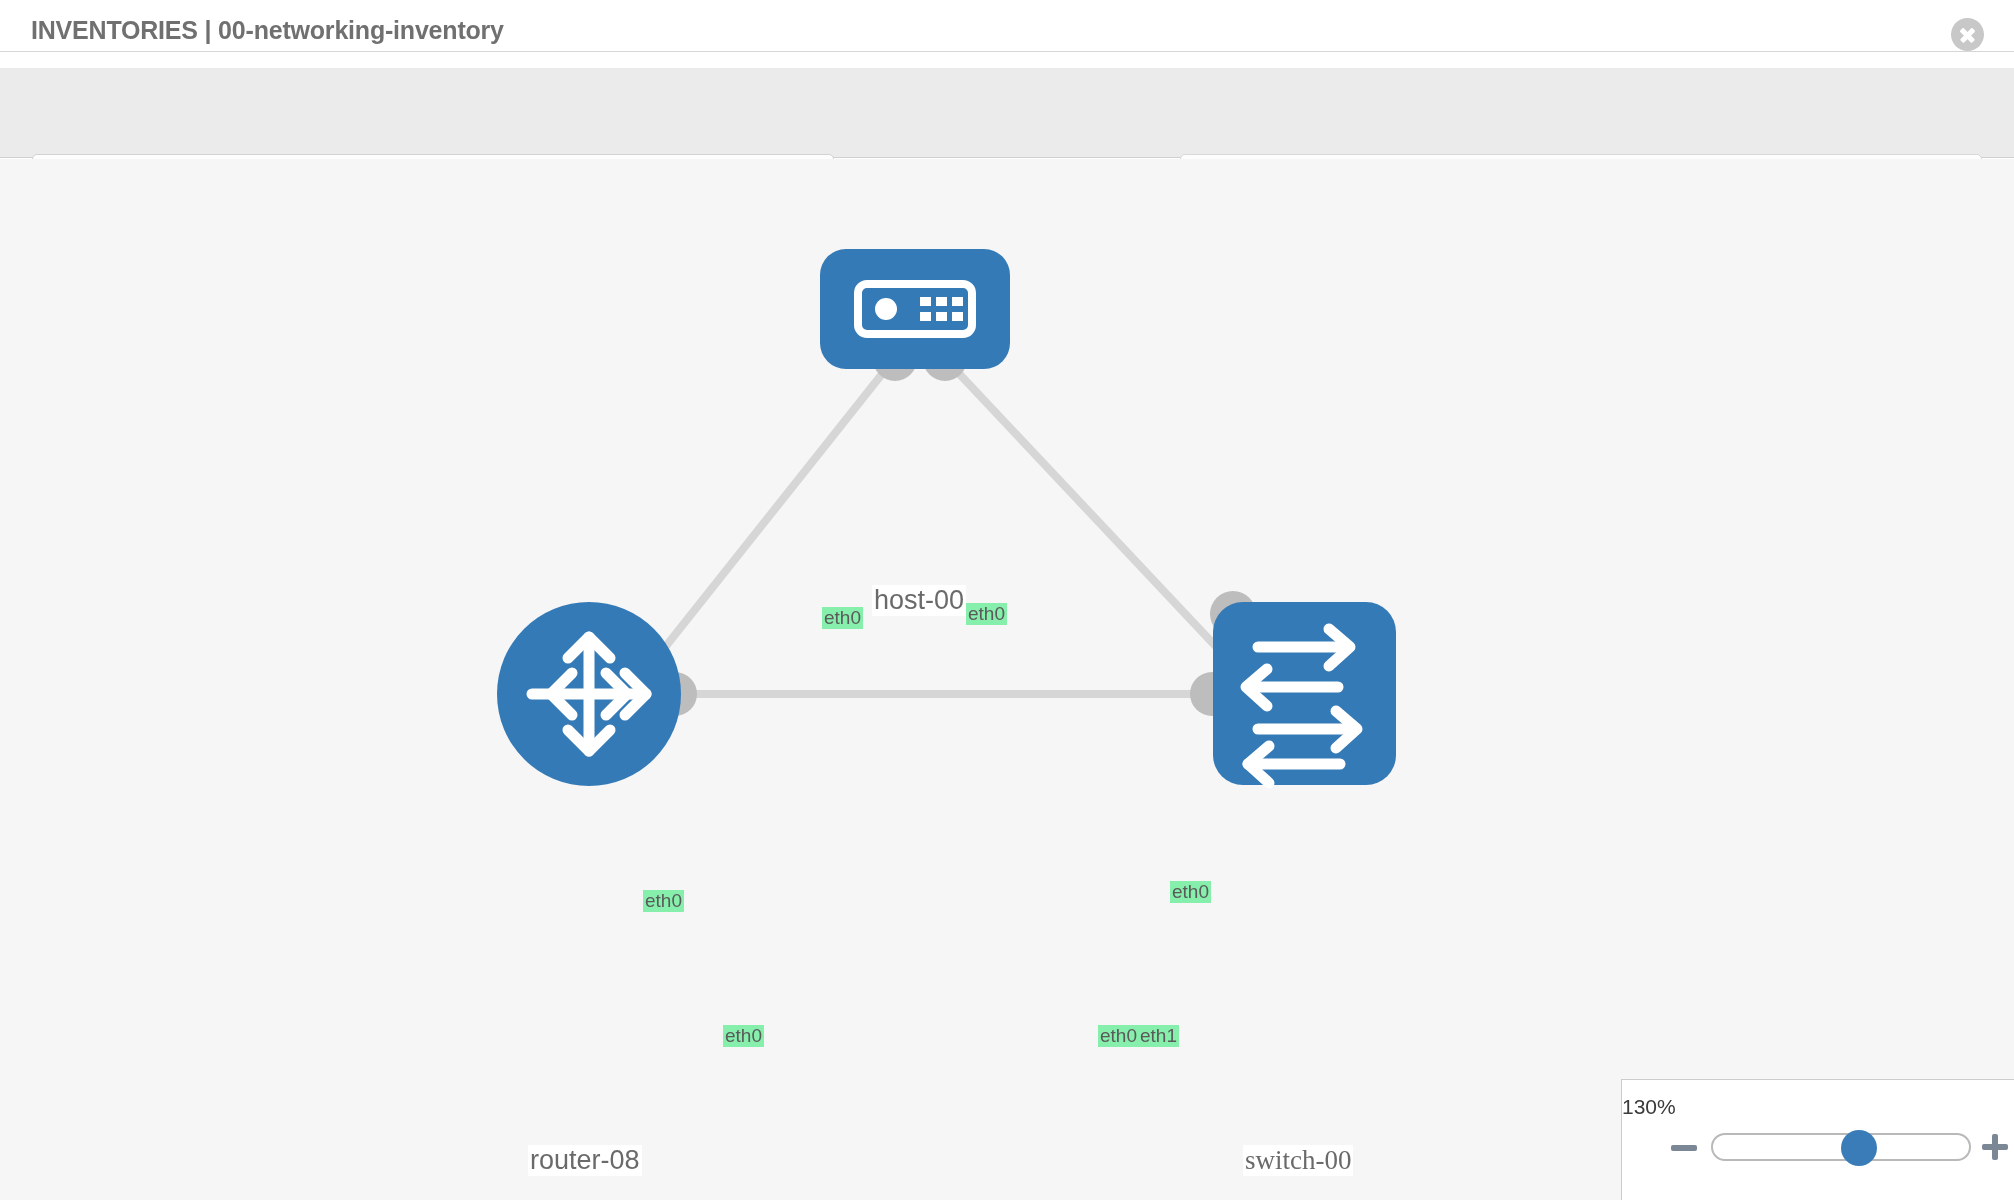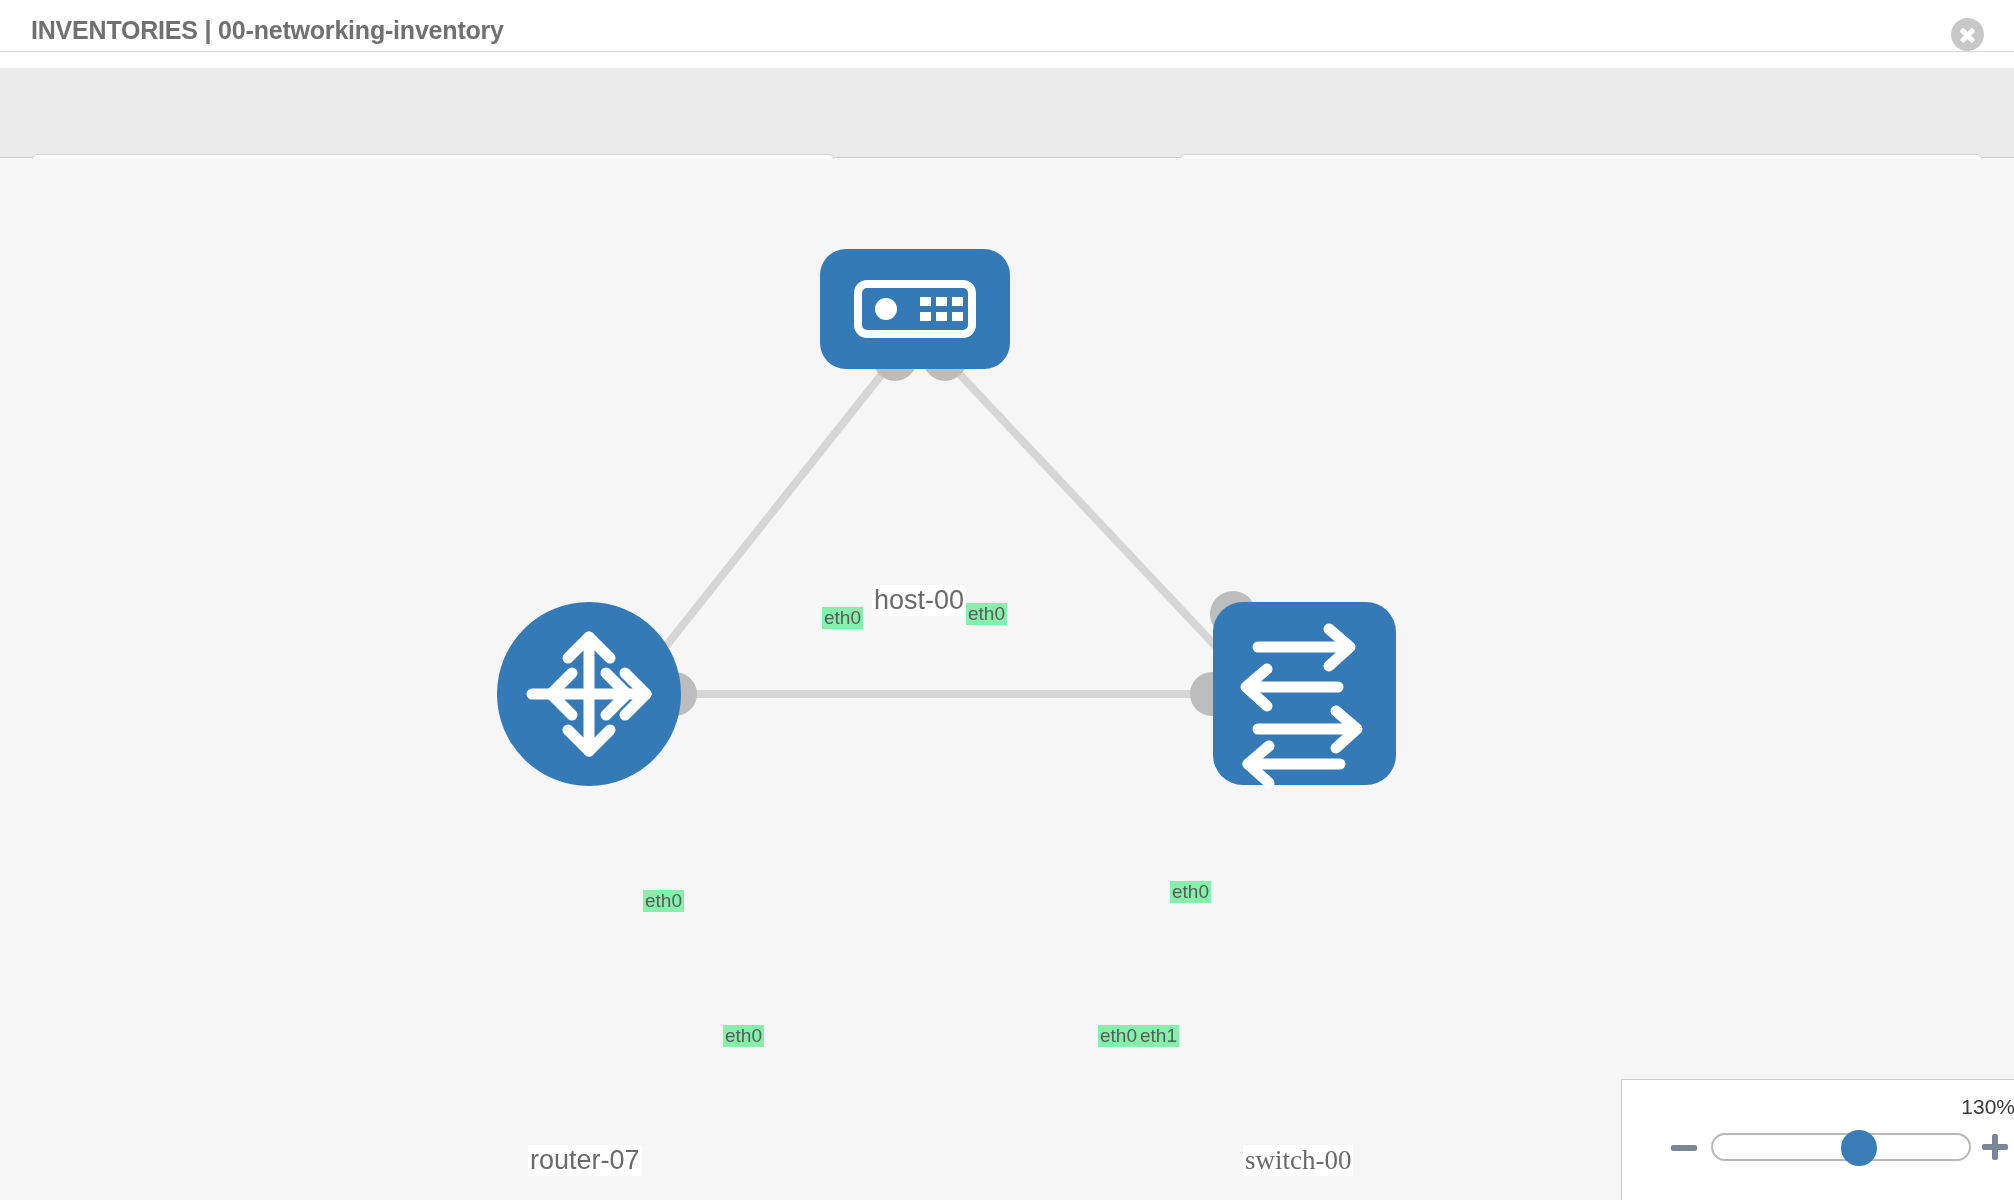--- a/index.html
+++ b/index.html
@@ -121,21 +121,21 @@
   
   .zoom-panel {
     position: absolute; left: 1621px; top: 1079px;
     width: 393px; height: 121px;
     background: #ffffff;
     border: 1px solid #cccccc;
     border-bottom: none; border-right: none;
   }
   .zoom-value {
     position: absolute; left: 0; top: 15px;
-    width: 393px; text-align: right;
+    width: 393px; text-align: left;
     font-size: 21px; color: #3b3b3b;
   }
   .zoom-minus {
     position: absolute; left: 49px; top: 65px;
     width: 26px; height: 6px;
     background: #7b8794; border-radius: 2px;
     cursor: pointer;
   }
   .zoom-track {
     position: absolute; left: 89px; top: 53px;
@@ -253,21 +253,21 @@
         <path d="M1267 510 L1246 528 L1267 547"></path>
         <path d="M1258 570 H1355"></path>
         <path d="M1336 552 L1357 570 L1336 589"></path>
         <path d="M1248 605 H1340"></path>
         <path d="M1269 587 L1248 605 L1269 624"></path>
       </g>
     </g>
   </svg>
 
   <div class="node-label" style="left:872px; top:426px;">host-00</div>
-  <div class="node-label" style="left:528px; top:986px;">router-07</div>
+  <div class="node-label" style="left:528px; top:986px;">router-08</div>
   <div class="node-label" style="left:1243px; top:986px;font-family:Liberation Serif, serif;">switch-00</div>
 
   <div class="iface-label" style="left:822px; top:448px;">eth0</div>
   <div class="iface-label" style="left:966px; top:444px;">eth0</div>
   <div class="iface-label" style="left:643px; top:731px;">eth0</div>
   <div class="iface-label" style="left:1170px; top:722px;">eth0</div>
   <div class="iface-label" style="left:723px; top:866px;">eth0</div>
   <div class="iface-label" style="left:1098px; top:866px;">eth0</div>
   <div class="iface-label" style="left:1118px; top:866px;margin-left:20px;">eth1</div>
 

